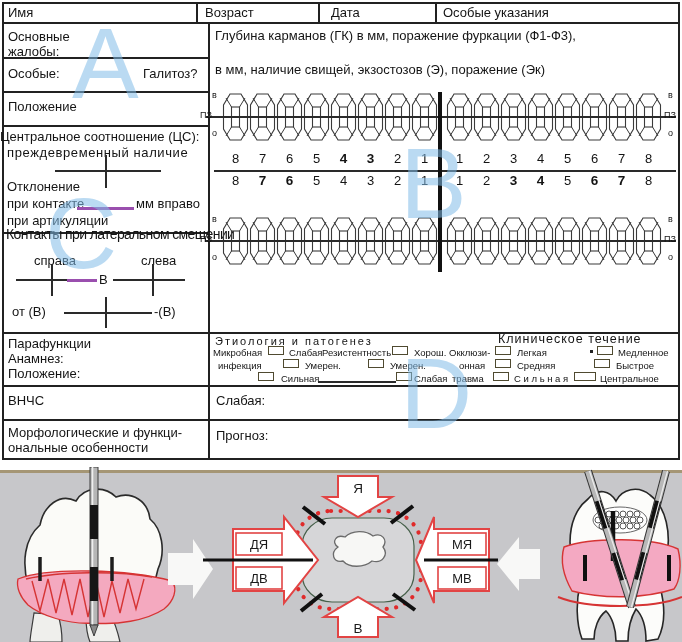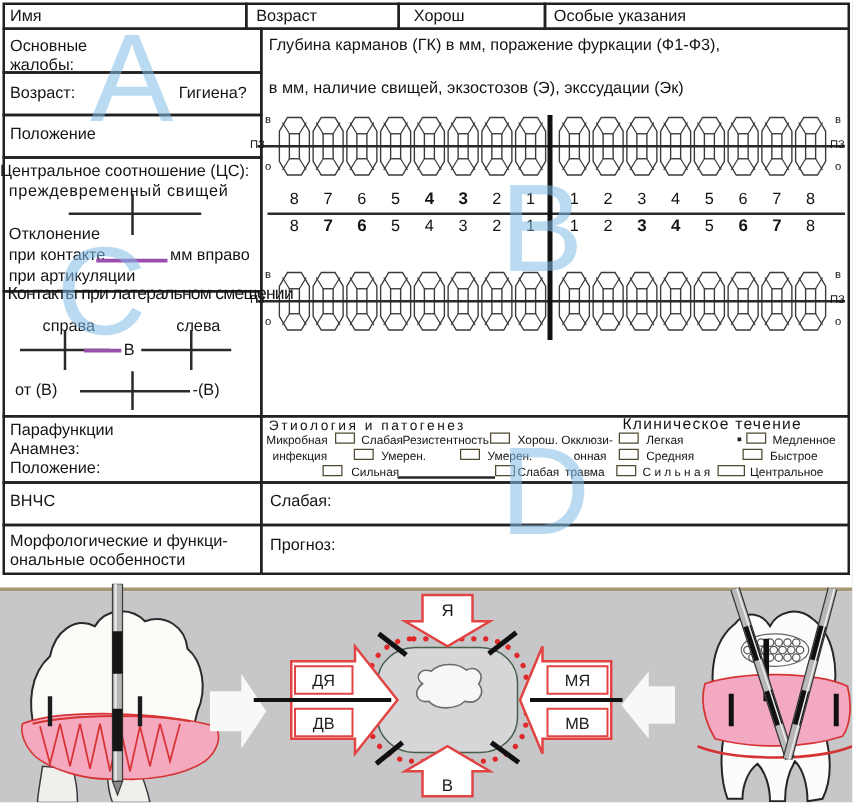--- a/index.html
+++ b/index.html
@@ -45,31 +45,31 @@
   <div class="cell" style="left:208px;top:385px;width:472px;height:36px"></div>
   <div class="cell" style="left:208px;top:419px;width:472px;height:41px"></div>
 
   <div class="wm" style="left:72px;top:22px">A</div>
   <div class="wm" style="left:400px;top:142px">B</div>
   <div class="wm" style="left:45px;top:192px">C</div>
   <div class="wm" style="left:400px;top:352px">D</div>
 
   <div class="t" style="left:8px;top:5px">Имя</div>
   <div class="t" style="left:205px;top:5px">Возраст</div>
-  <div class="t" style="left:331px;top:5px">Хорош</div>
+  <div class="t" style="left:331px;top:5px">Дата</div>
   <div class="t" style="left:443px;top:5px">Особые указания</div>
 
   <div class="t" style="left:8px;top:29px">Основные</div>
   <div class="t" style="left:8px;top:44px">жалобы:</div>
-  <div class="t" style="left:8px;top:66px">Возраст:</div>
-  <div class="t" style="left:143px;top:66px">Гигиена?</div>
+  <div class="t" style="left:8px;top:66px">Особые:</div>
+  <div class="t" style="left:143px;top:66px">Галитоз?</div>
   <div class="t" style="left:8px;top:99px">Положение</div>
 
   <div class="t" style="left:0;top:129px">Центральное соотношение (ЦС):</div>
-  <div class="t" style="left:7px;top:145px;letter-spacing:0.6px">преждевременный свищей</div>
+  <div class="t" style="left:7px;top:145px;letter-spacing:0.6px">преждевременный наличие</div>
   <div class="hl" style="left:55px;top:170px;width:106px"></div>
   <div class="vl" style="left:105px;top:155px;height:33px"></div>
   <div class="t" style="left:7px;top:179px">Отклонение</div>
   <div class="t" style="left:7px;top:196px">при контакте</div>
   <div class="pl" style="left:77px;top:207px;width:57px"></div>
   <div class="t" style="left:136px;top:196px">мм вправо</div>
   <div class="t" style="left:7px;top:213px">при артикуляции</div>
 
   <div class="t" style="left:6px;top:227px;font-size:14px;letter-spacing:-0.6px">Контакты при латеральном смещении</div>
   <div class="t" style="left:34px;top:253px">справа</div>
@@ -86,21 +86,21 @@
   <div class="t" style="left:154px;top:304px">-(В)</div>
 
   <div class="t" style="left:8px;top:336px">Парафункции</div>
   <div class="t" style="left:8px;top:351px">Анамнез:</div>
   <div class="t" style="left:8px;top:366px">Положение:</div>
   <div class="t" style="left:8px;top:393px">ВНЧС</div>
   <div class="t" style="left:8px;top:425px">Морфологические и функци-</div>
   <div class="t" style="left:8px;top:440px">ональные особенности</div>
 
   <div class="t" style="left:215px;top:28px">Глубина карманов (ГК) в мм, поражение фуркации (Ф1-Ф3),</div>
-  <div class="t" style="left:215px;top:62px">в мм, наличие свищей, экзостозов (Э), экссудации (Эк)</div>
+  <div class="t" style="left:215px;top:62px">в мм, наличие свищей, экзостозов (Э), поражение (Эк)</div>
 
   <div class="teeth" style="left:222px;top:92px" id="ut-l">
       <svg width="27" height="50" viewBox="0 0 27 50">
         <polygon points="8,2 19,2 25.5,13 25.5,37 19,48 8,48 1.5,37 1.5,13" fill="none" stroke="#3a3a3a" stroke-width="1.1"></polygon>
         <rect x="9.5" y="15" width="8" height="20" fill="none" stroke="#3a3a3a" stroke-width="1.1"></rect>
         <line x1="9.5" y1="15" x2="4" y2="6" stroke="#3a3a3a" stroke-width="1"></line>
         <line x1="17.5" y1="15" x2="23" y2="6" stroke="#3a3a3a" stroke-width="1"></line>
         <line x1="9.5" y1="35" x2="4" y2="44" stroke="#3a3a3a" stroke-width="1"></line>
         <line x1="17.5" y1="35" x2="23" y2="44" stroke="#3a3a3a" stroke-width="1"></line>
       </svg>

